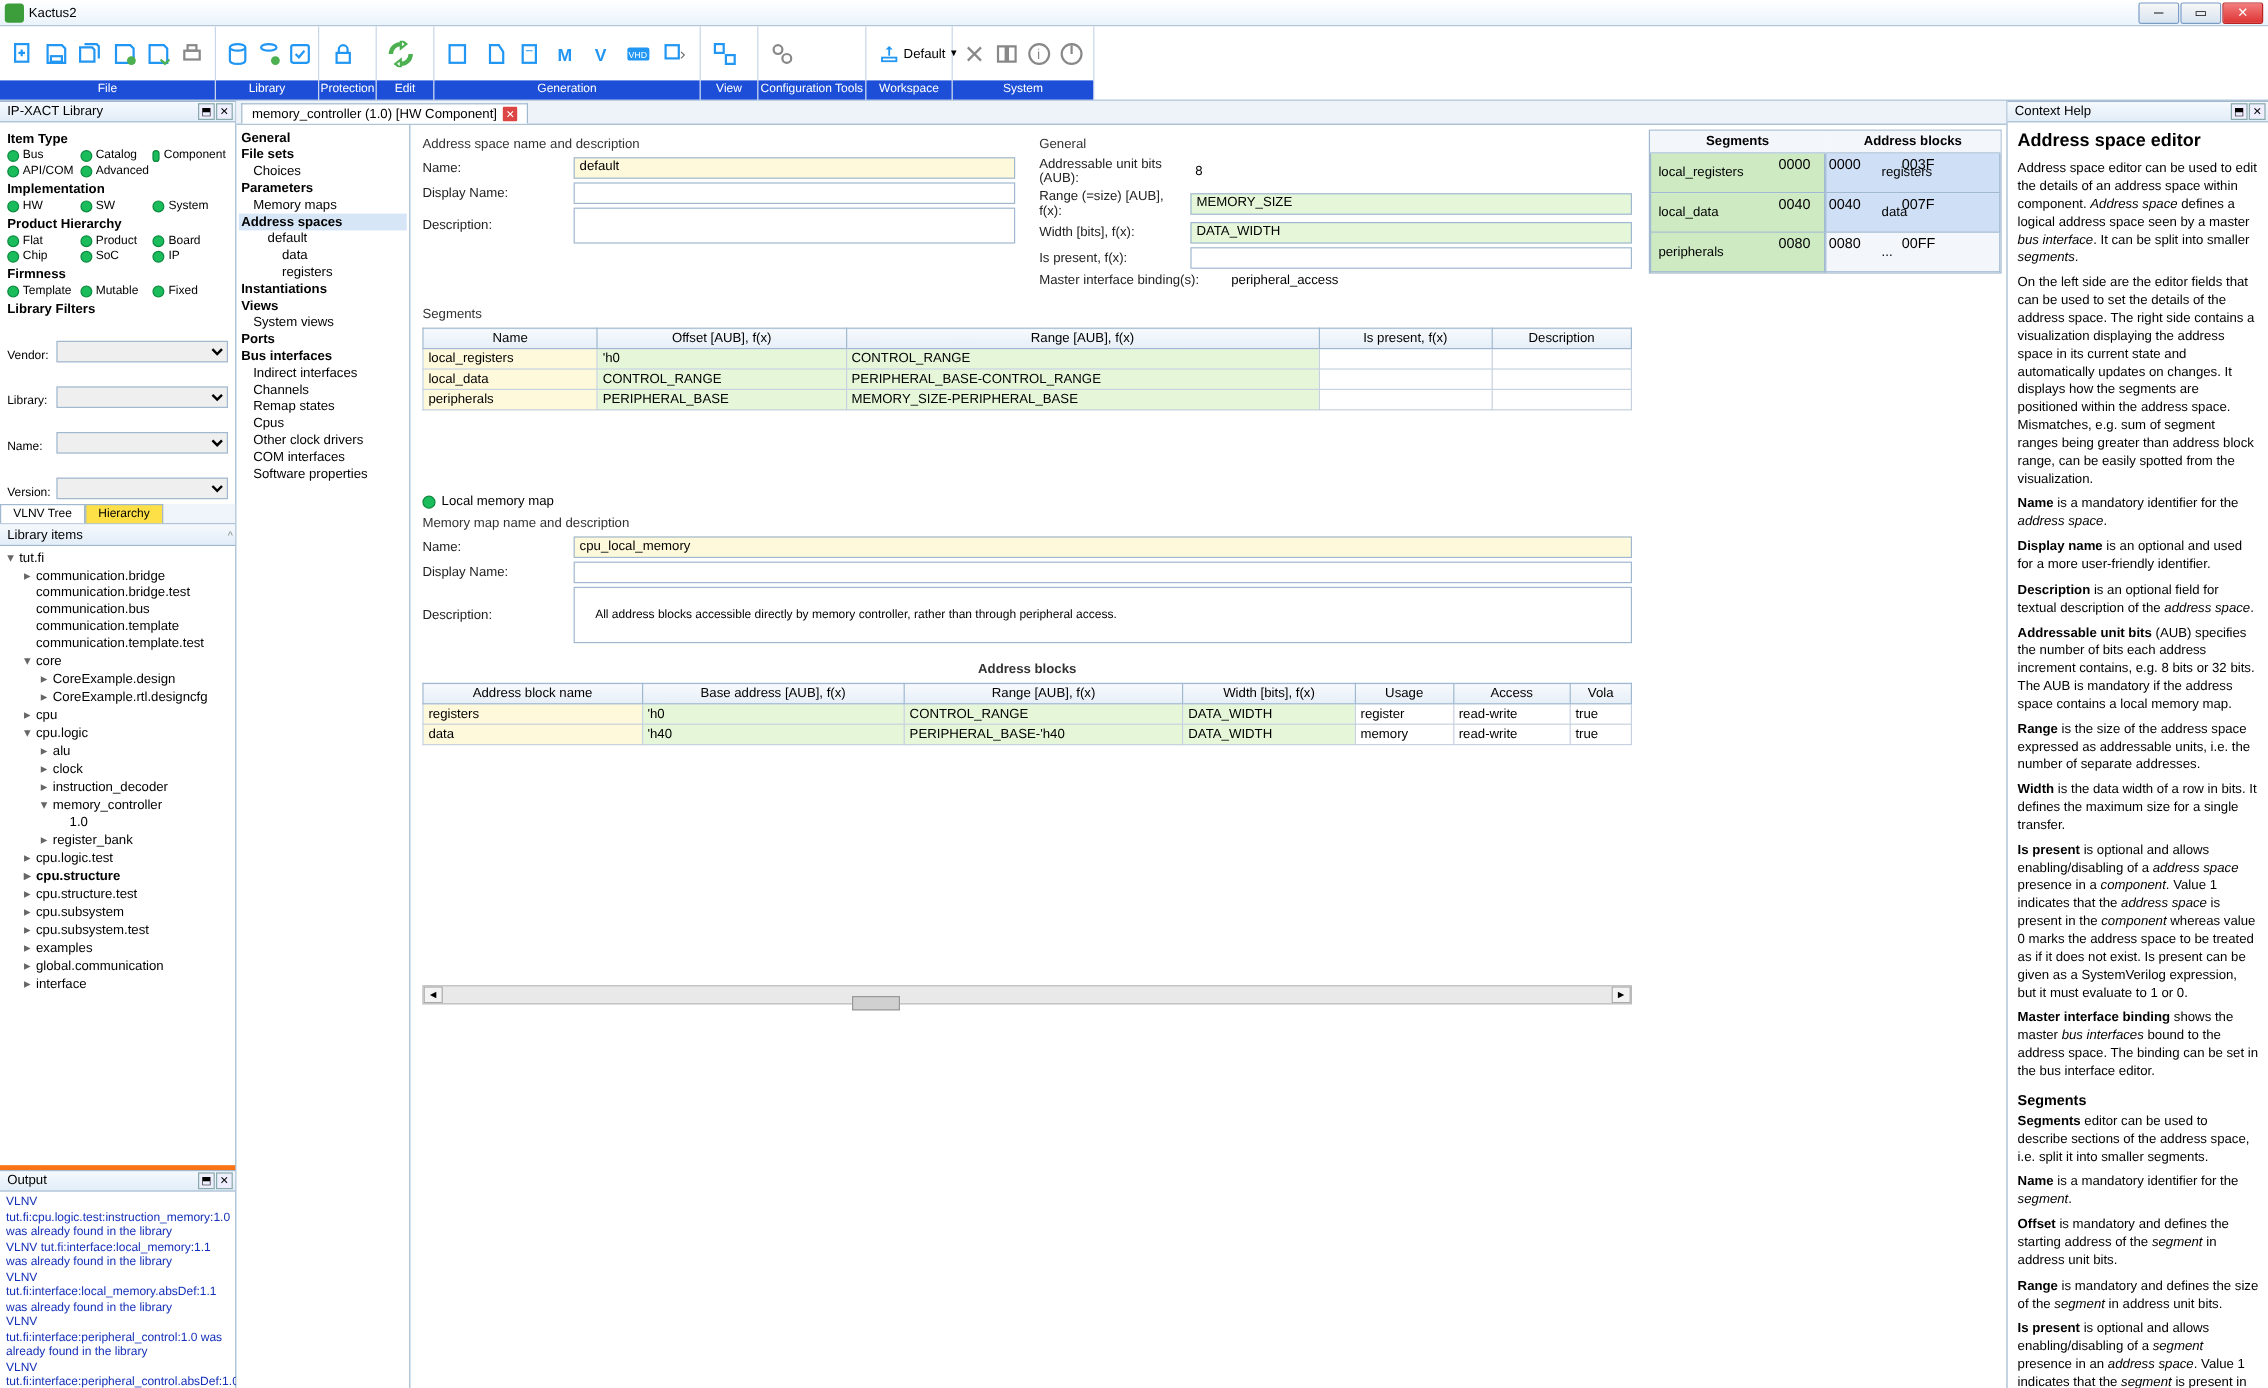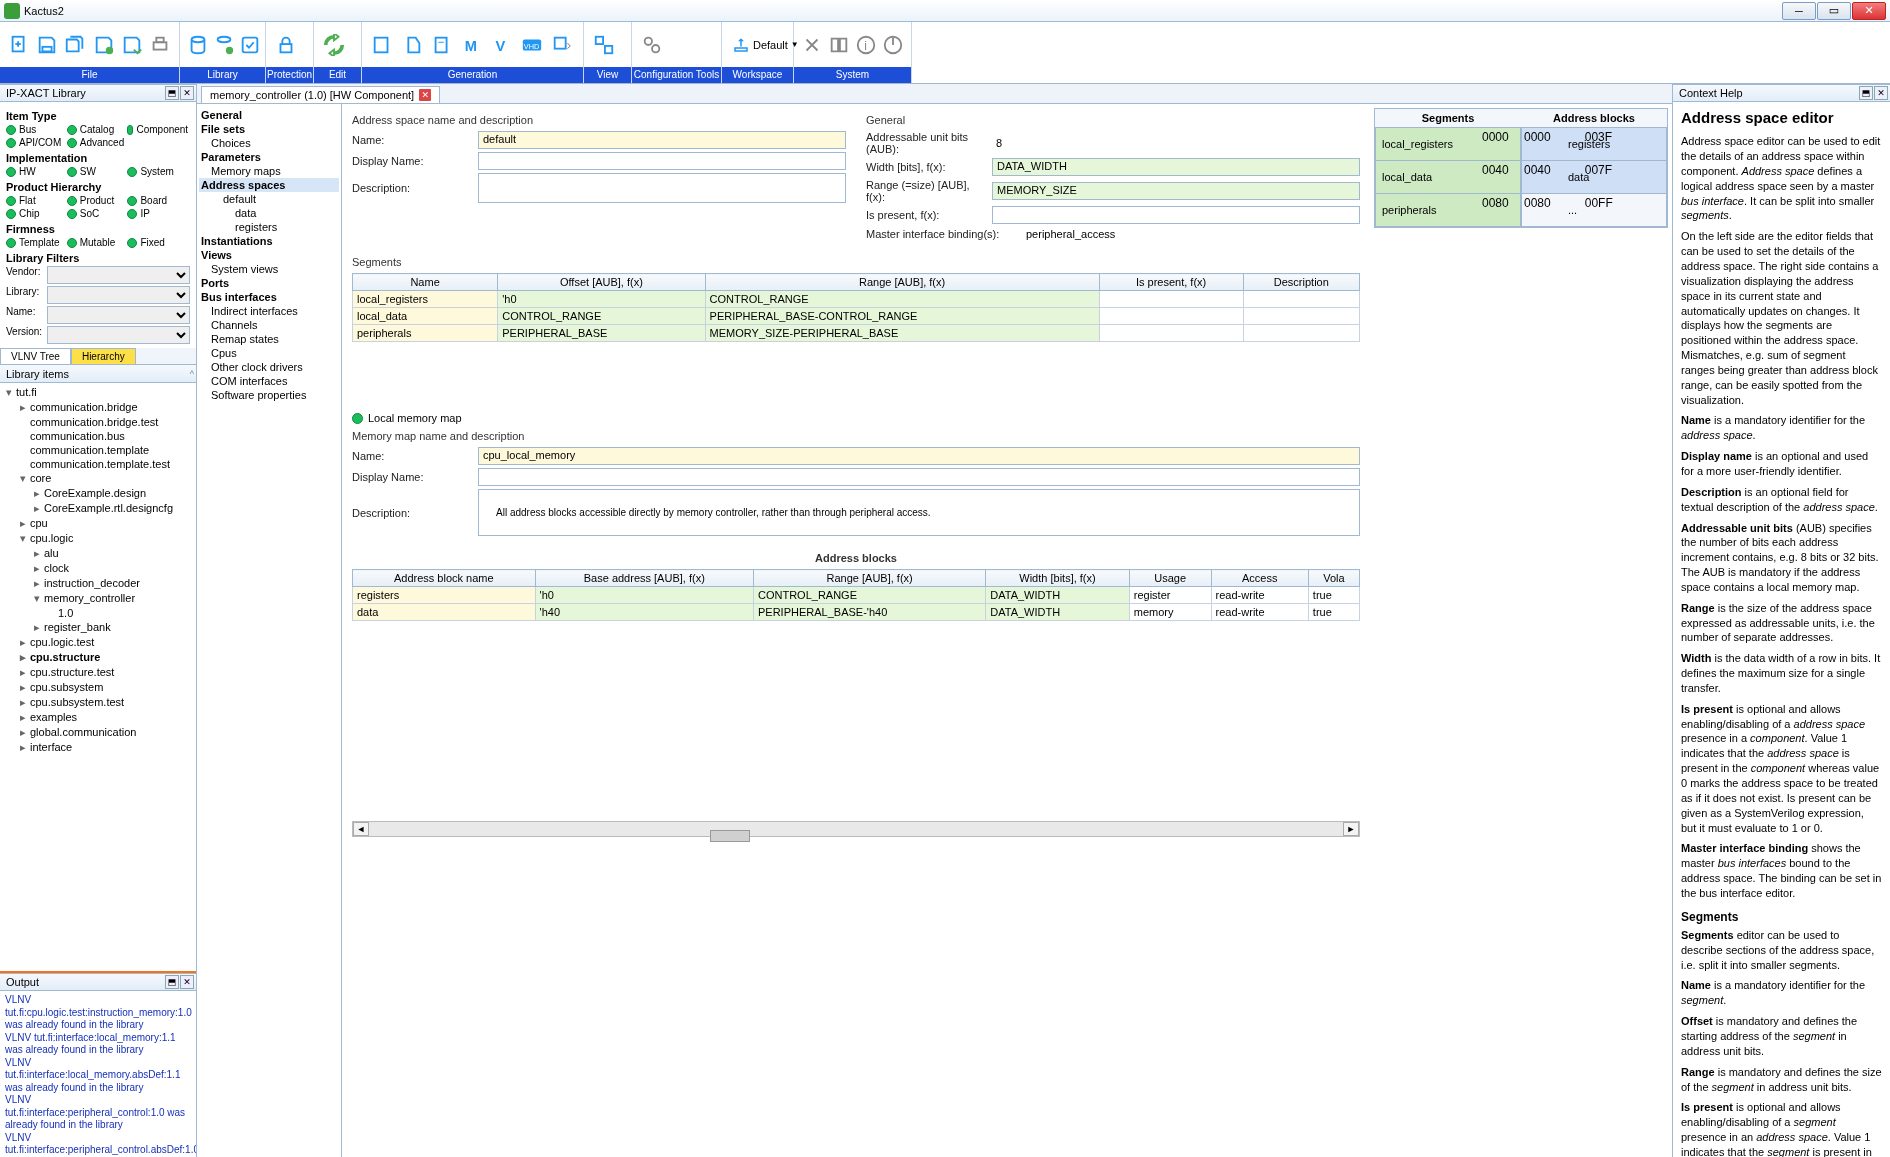--- a/index.html
+++ b/index.html
@@ -32,36 +32,36 @@
 .panehdr { height: 18px; background: linear-gradient(#f5f9fd,#e2edf8); border: 1px solid #a0b8d0; border-left: 0; border-right: 0; display: flex; align-items: center; justify-content: space-between; padding: 0 2px 0 6px; font-size: 11px; }
 .panehdr .btns { display: flex; gap: 1px; }
 .pbtn { width: 14px; height: 14px; border: 1px solid #8aa; background: #eef; font-size: 9px; line-height: 12px; text-align: center; cursor: pointer; }
 
 
 .libfilter { padding: 4px 6px; font-size: 11px; }
 .libfilter .sect { font-weight: bold; margin-top: 4px; margin-bottom: 2px; color: #000; }
 .libfilter .row { display: flex; flex-wrap: wrap; gap: 2px 0; }
 .libfilter .chip { width: 33%; display: flex; align-items: center; gap: 3px; font-size: 10px; cursor: pointer; }
 .libfilter .dot { width: 10px; height: 10px; border-radius: 5px; background: #1abc5c; border: 1px solid #0d8a3f; }
-.filterrow { display: flex; align-items: flex-start; margin-top: 2px; gap: 3px; }
+.filterrow { display: flex; align-items: flex-end; margin-top: 20px; gap: 3px; }
 .filterrow label { width: 38px; font-size: 10px; }
 .filterrow select, .filterrow input { flex: 1; height: 18px; border: 1px solid #a0b8d0; font-size: 10px; }
 
 
 .tabs { display: flex; border-bottom: 1px solid #a0b8d0; background: #f0f5fb; }
 .tab { padding: 2px 10px; border: 1px solid #a0b8d0; border-bottom: 0; background: #fff; font-size: 10px; cursor: pointer; }
 .tab.inactive { background: #fde047; }
 
 
 .tree { flex: 1; overflow: auto; padding: 2px; font-size: 11px; }
 .tree .nd { padding: 1px 0 1px 2px; white-space: nowrap; cursor: pointer; }
 .tree .nd .tg { display: inline-block; width: 10px; color: #666; }
 
 
-.output { height: 186px; display: flex; flex-direction: column; border-top: 2px solid #f97316; }
+.output { height: 186px; display: flex; flex-direction: column; border-top: 4px solid #f97316; }
 .output .body { flex: 1; padding: 3px 5px; font-size: 10px; overflow: auto; }
 .output .body div { color: #1530b8; line-height: 1.25; }
 
 
 .edtabs { height: 20px; background: #eef3f9; border-bottom: 1px solid #a0b8d0; display: flex; align-items: flex-end; padding: 0 4px; }
 .edtab { padding: 2px 8px; border: 1px solid #a0b8d0; border-bottom: 0; background: #fff; font-size: 11px; display: flex; align-items: center; gap: 5px; }
 .closetab { width: 12px; height: 12px; background: #d44; color: #fff; font-size: 9px; line-height: 12px; text-align: center; cursor: pointer; border-radius: 1px; }
 
 
 .edbody { flex: 1; display: flex; min-height: 0; }
@@ -545,26 +545,26 @@
                   <div class="val wide"></div>
                 </div>
             </div>
             <div>
               <div class="secthdr">General</div>
               <div class="frow">
                   <label>Addressable unit bits (AUB):</label>
                   <div class="plain">8</div>
                 </div>
               <div class="frow">
+                  <label>Range (=size) [AUB], f(x):</label>
+                  <div class="val green">MEMORY_SIZE</div>
+                </div>
+              <div class="frow">
                   <label>Width [bits], f(x):</label>
                   <div class="val green">DATA_WIDTH</div>
-                </div>
-              <div class="frow">
-                  <label>Range (=size) [AUB], f(x):</label>
-                  <div class="val green">MEMORY_SIZE</div>
                 </div>
               <div class="frow">
                   <label>Is present, f(x):</label>
                   <div class="val"></div>
                 </div>
               <div class="frow">
                   <label style="width:150px">Master interface binding(s):</label>
                   <div class="plain">peripheral_access</div>
                 </div>
             </div>

